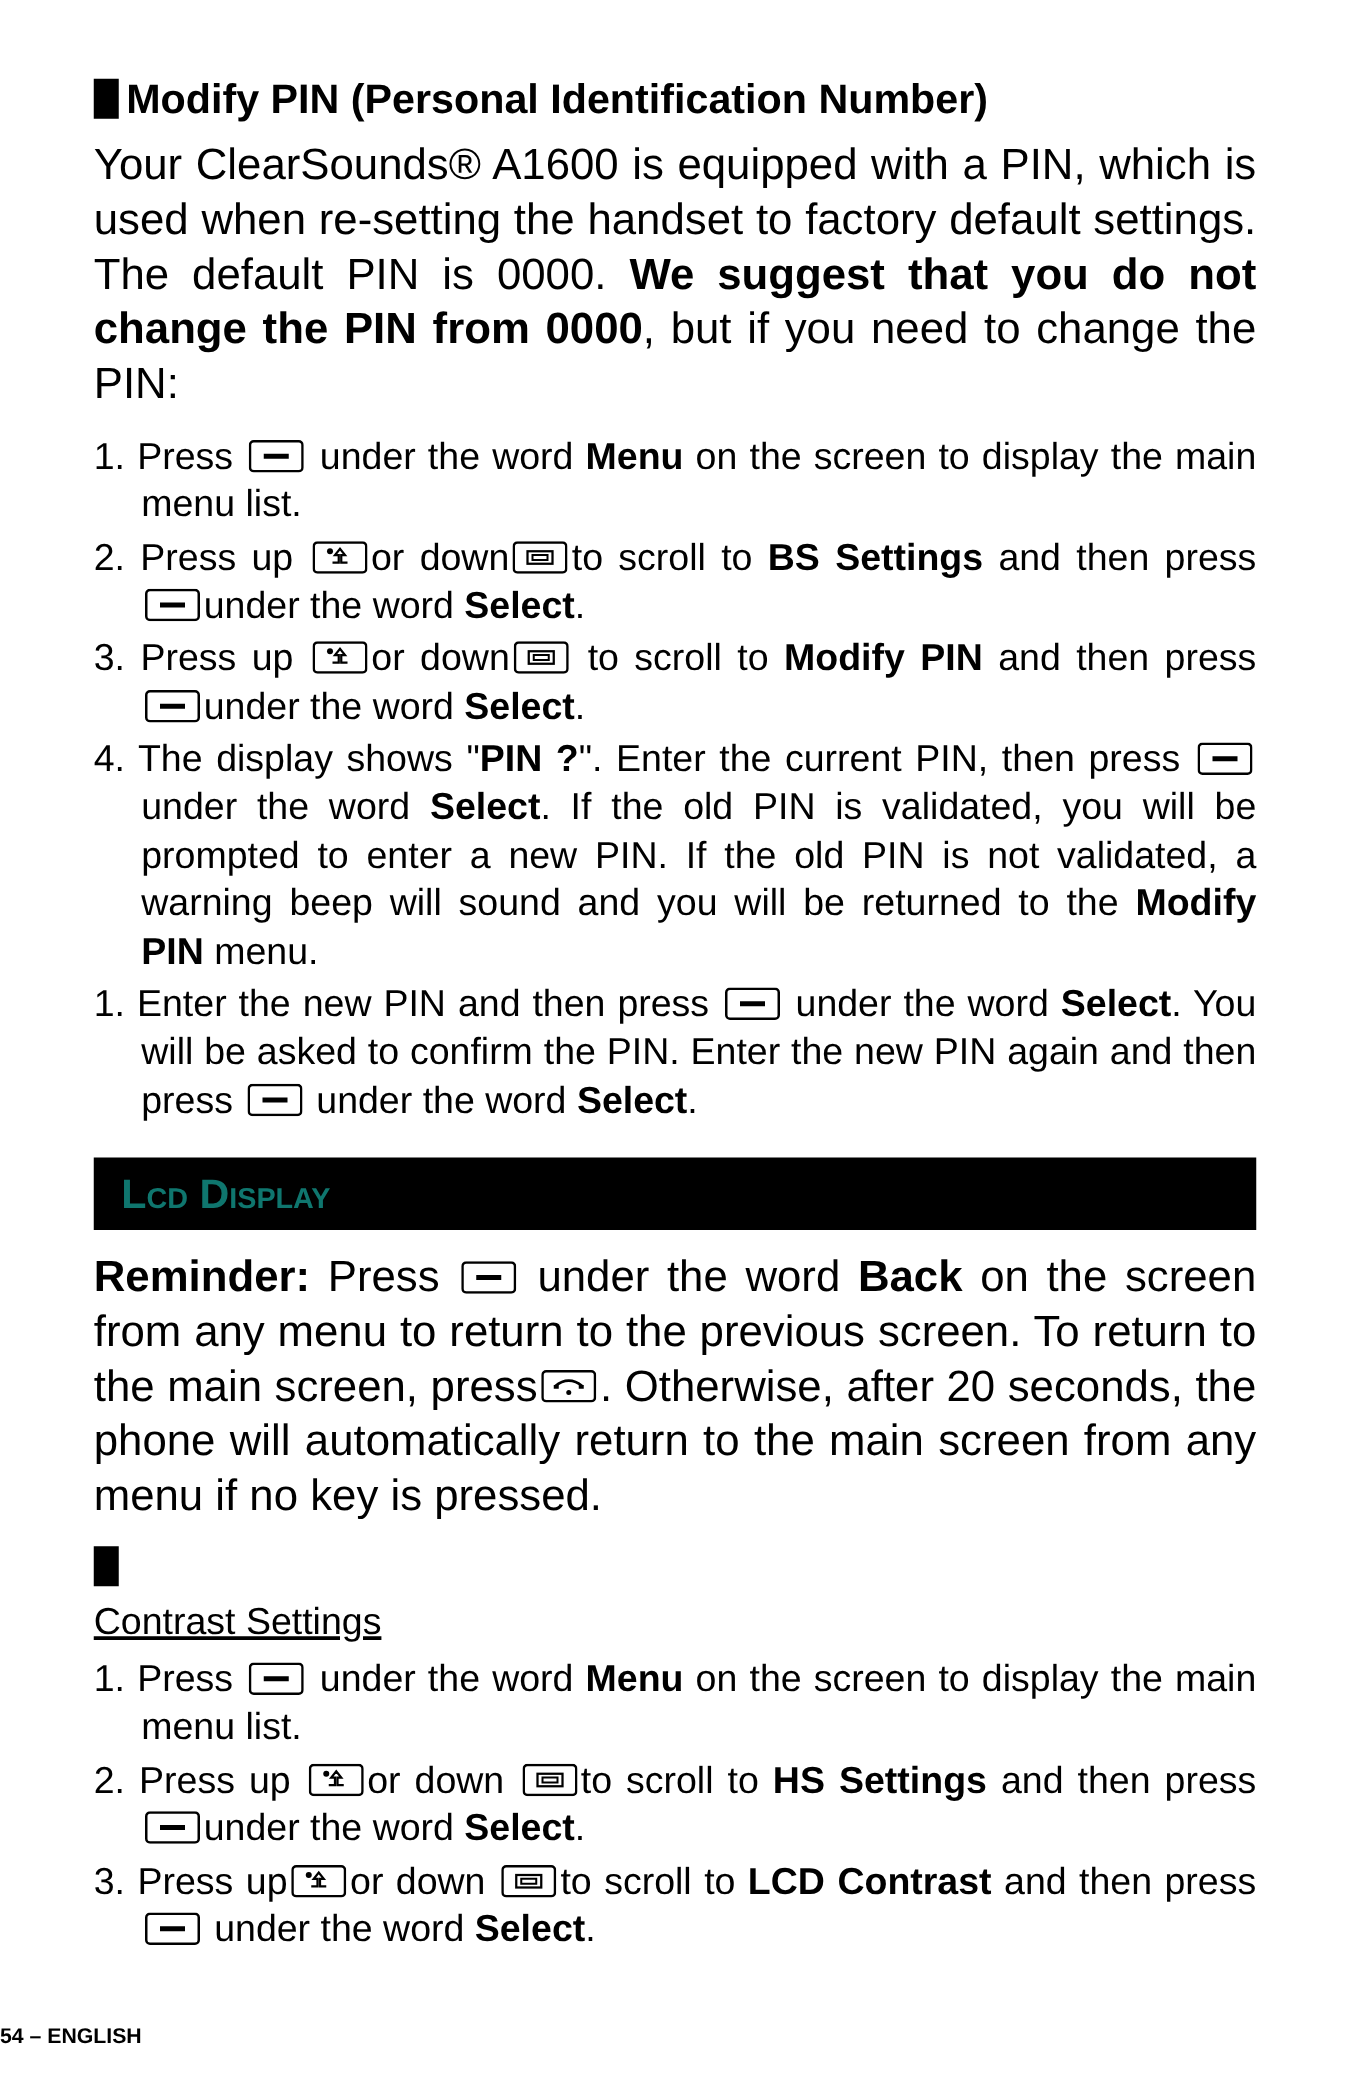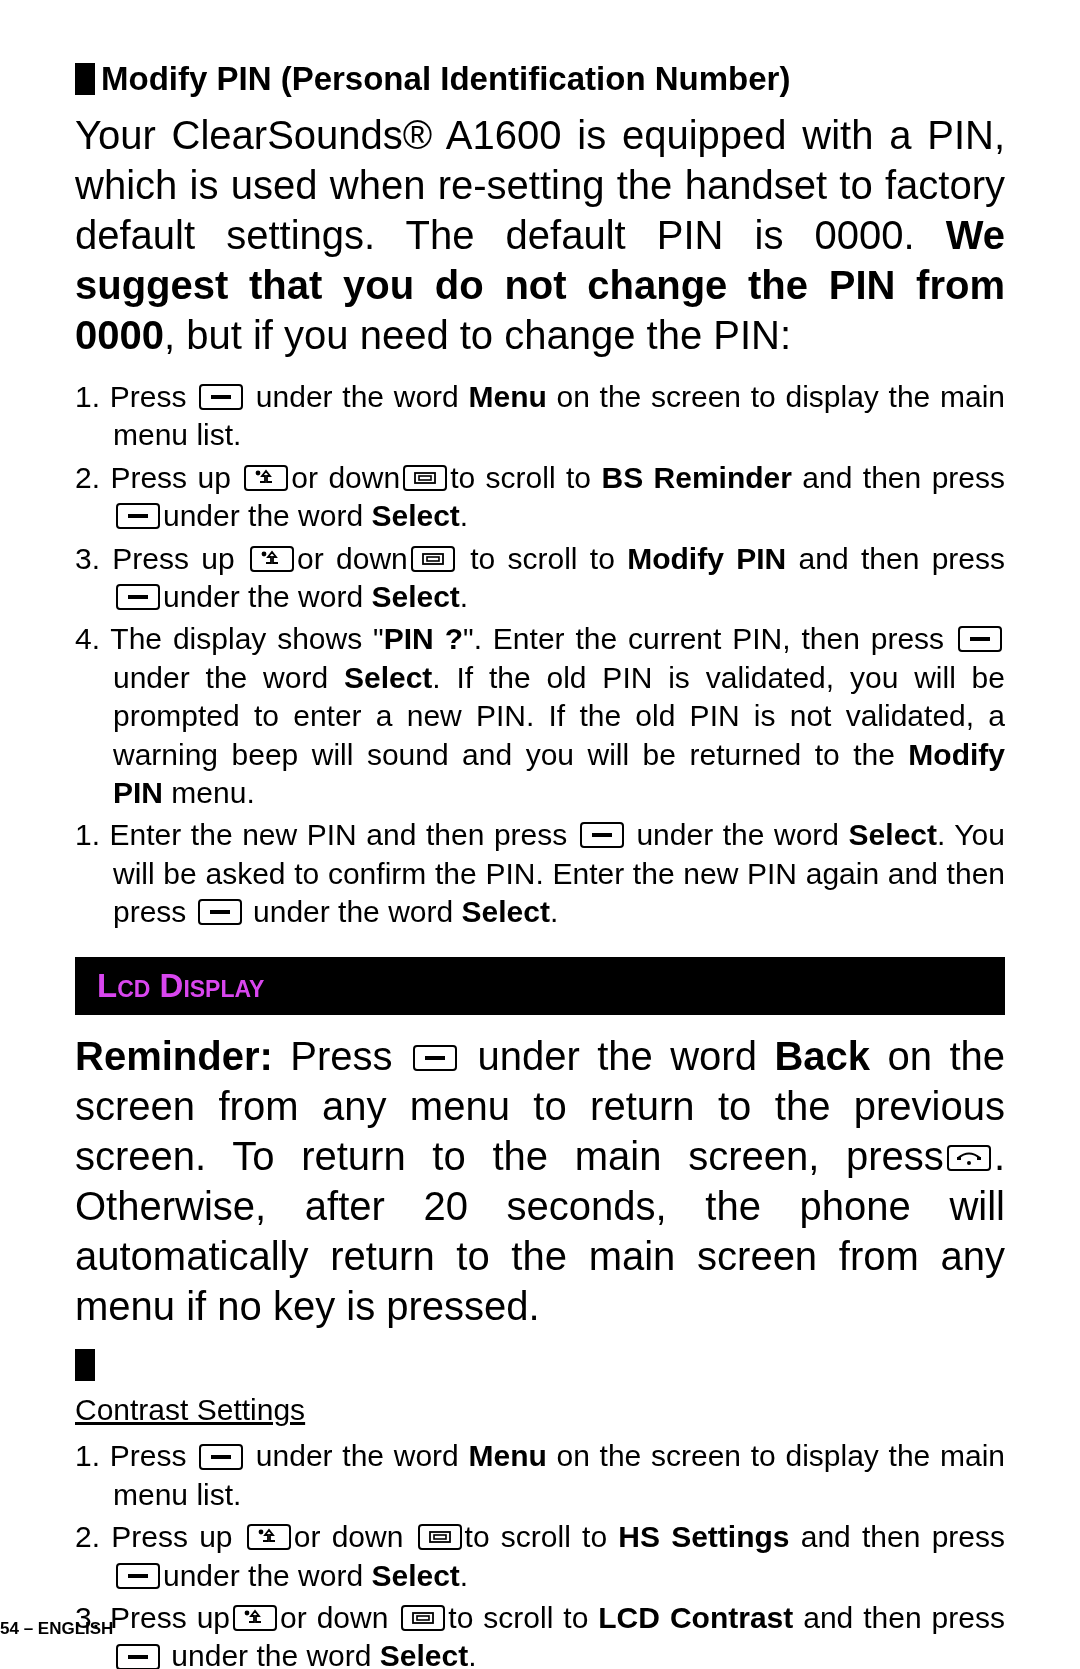--- a/index.html
+++ b/index.html
@@ -21,38 +21,38 @@
   }
   .heading .bullet {
     width: 20px;
     height: 32px;
     background: #000;
     display: inline-block;
     margin-right: 6px;
     flex-shrink: 0;
   }
   .para {
-    font-size: 40px;
+    font-size: 35px;
     line-height: 1.25;
     text-align: justify;
     margin-bottom: 18px;
   }
   .bold { font-weight: bold; }
   ol { list-style: none; }
   ol li {
     font-size: 30px;
     line-height: 1.28;
     text-align: justify;
     padding-left: 38px;
     text-indent: -38px;
     margin-bottom: 4px;
   }
   .banner {
     background: #000;
-    color: #d946ef;
+    color: #0f766e;
     font-size: 33px;
     font-weight: bold;
     padding: 10px 18px 10px 22px;
     margin: 26px 0 16px 0;
   }
   .sub {
     font-size: 30px;
     text-decoration: underline;
     margin: 6px 0 10px 0;
   }
@@ -113,21 +113,21 @@
   <li>
     <span>1. Press </span><svg class="icon" width="44" height="26">
         <use href="#soft-key"></use>
       </svg><span> under the word </span><span class="bold">Menu</span><span> on the screen to display the main menu list.</span>
   </li>
   <li>
     <span>2. Press up </span><svg class="icon" width="44" height="26">
         <use href="#up-key"></use>
       </svg><span>or down</span><svg class="icon" width="44" height="26">
         <use href="#down-key"></use>
-      </svg><span>to scroll to </span><span class="bold">BS Reminder</span><span> and then press</span> <svg class="icon" width="44" height="26">
+      </svg><span>to scroll to </span><span class="bold">BS Settings</span><span> and then press</span> <svg class="icon" width="44" height="26">
         <use href="#soft-key"></use>
       </svg><span>under the word </span><span class="bold">Select</span><span>.</span>
   </li>
   <li>
     <span>3. Press up </span><svg class="icon" width="44" height="26">
         <use href="#up-key"></use>
       </svg><span>or down</span><svg class="icon" width="44" height="26">
         <use href="#down-key"></use>
       </svg><span> to scroll to </span><span class="bold">Modify PIN</span><span> and then press</span> <svg class="icon" width="44" height="26">
         <use href="#soft-key"></use>

